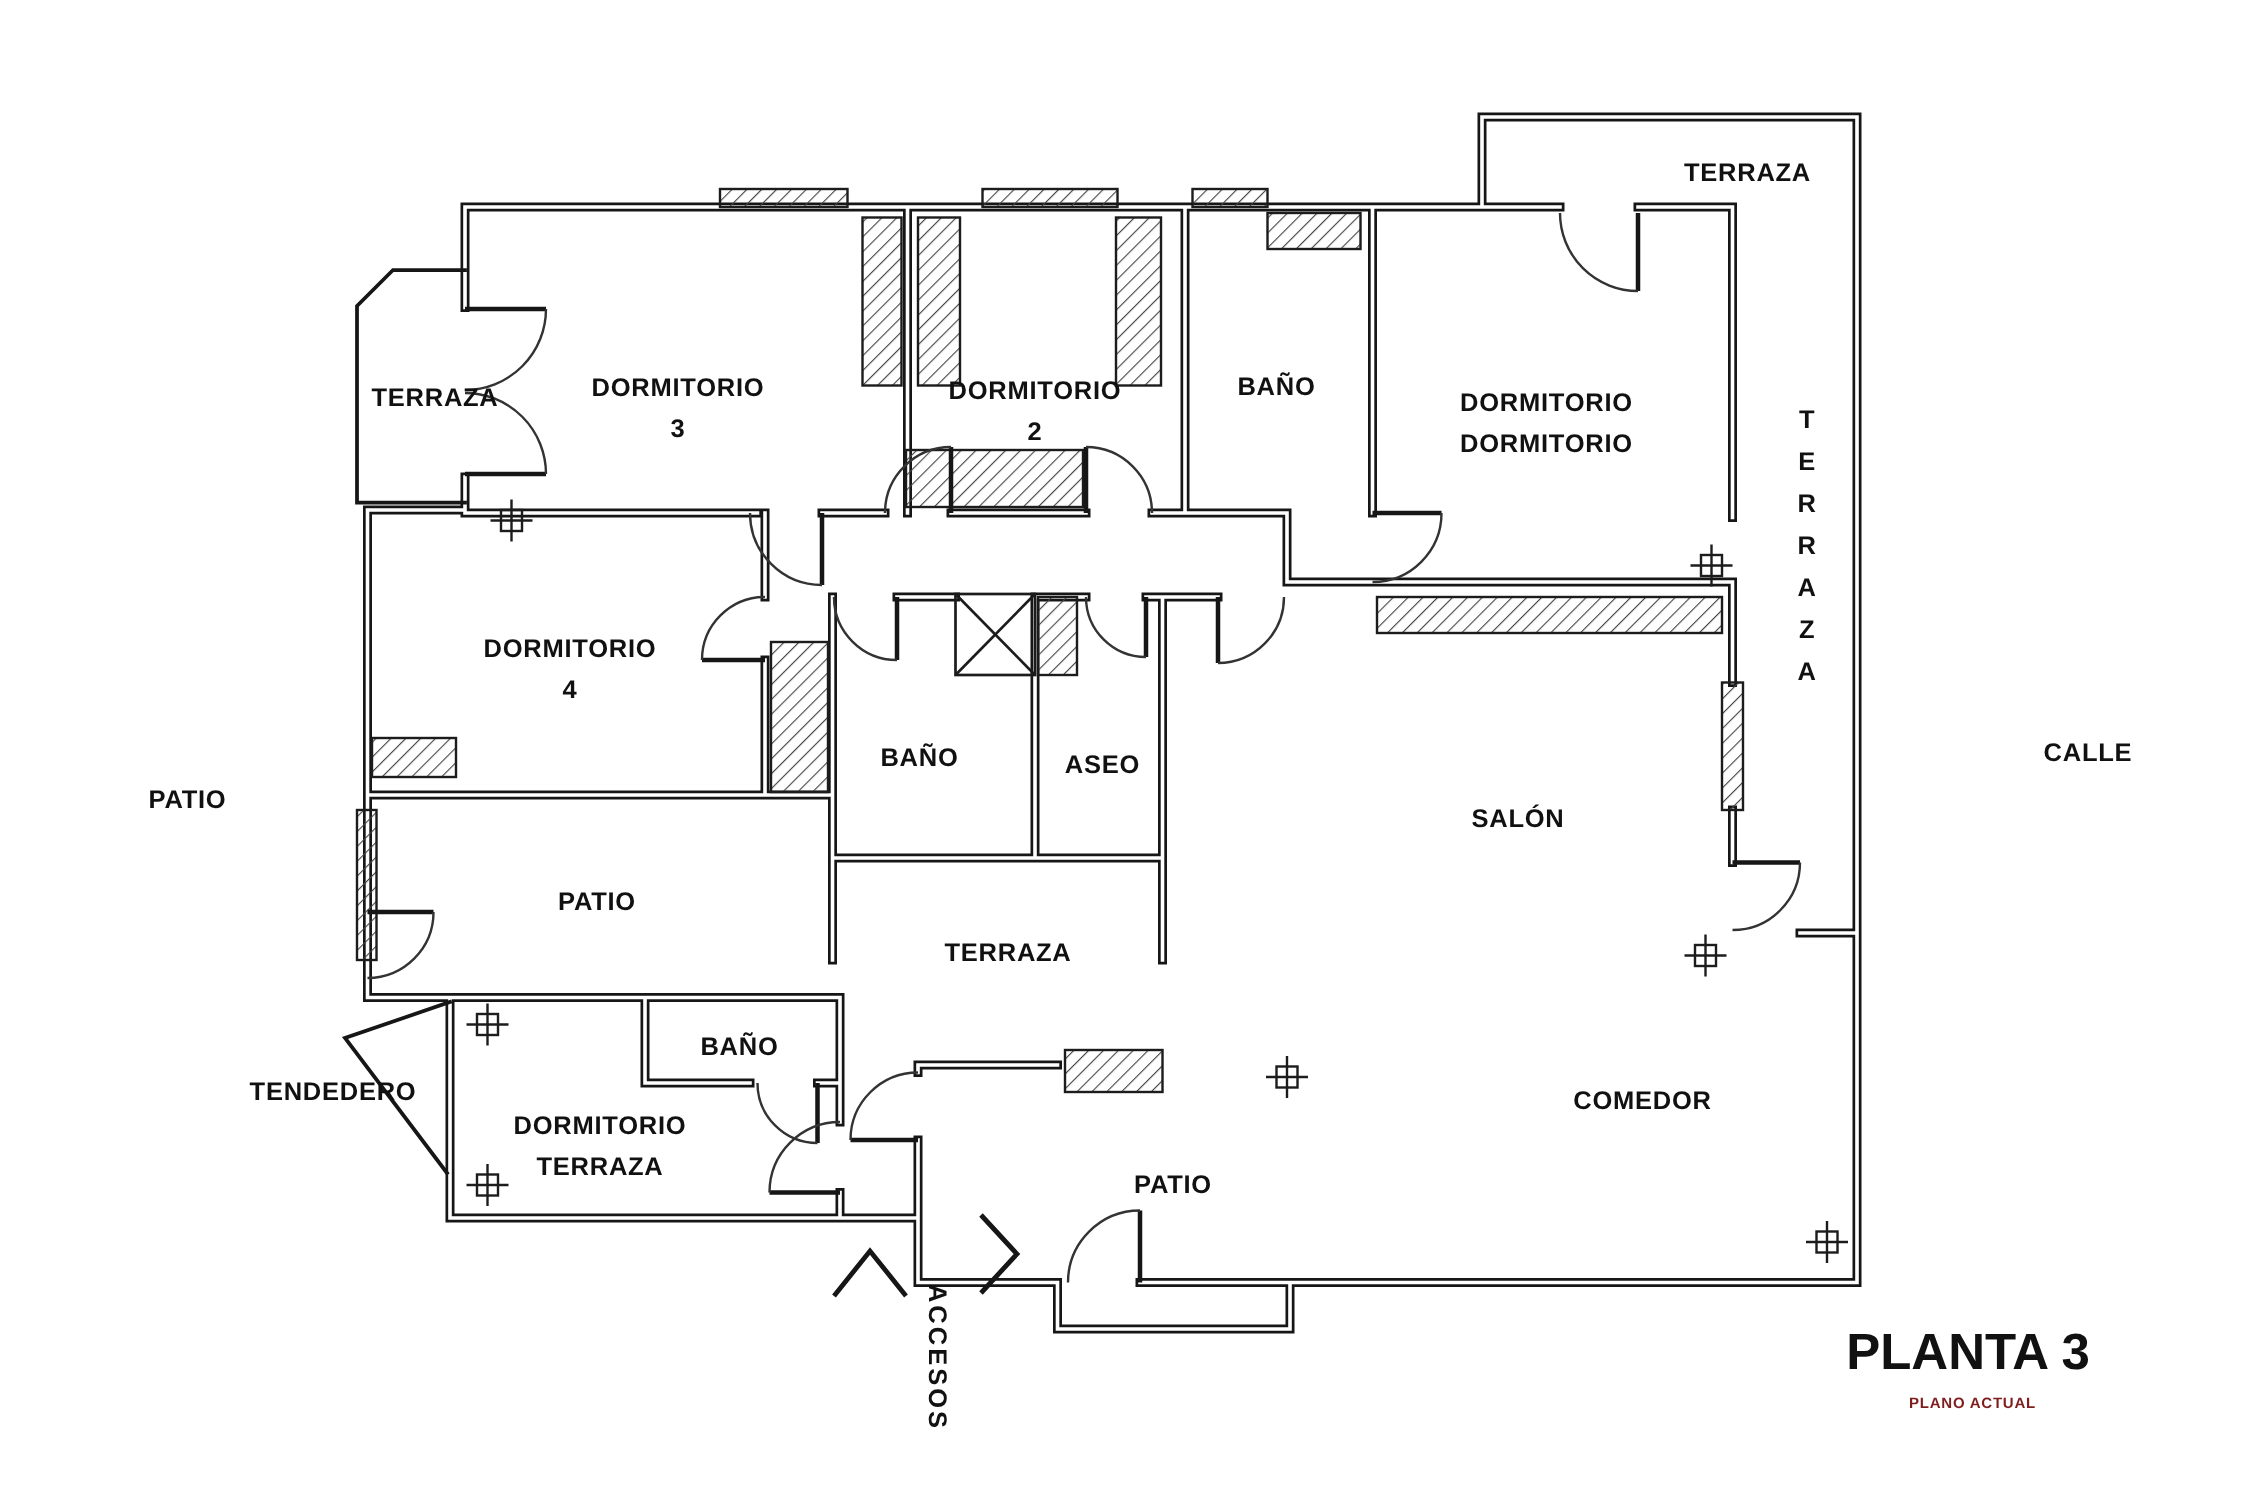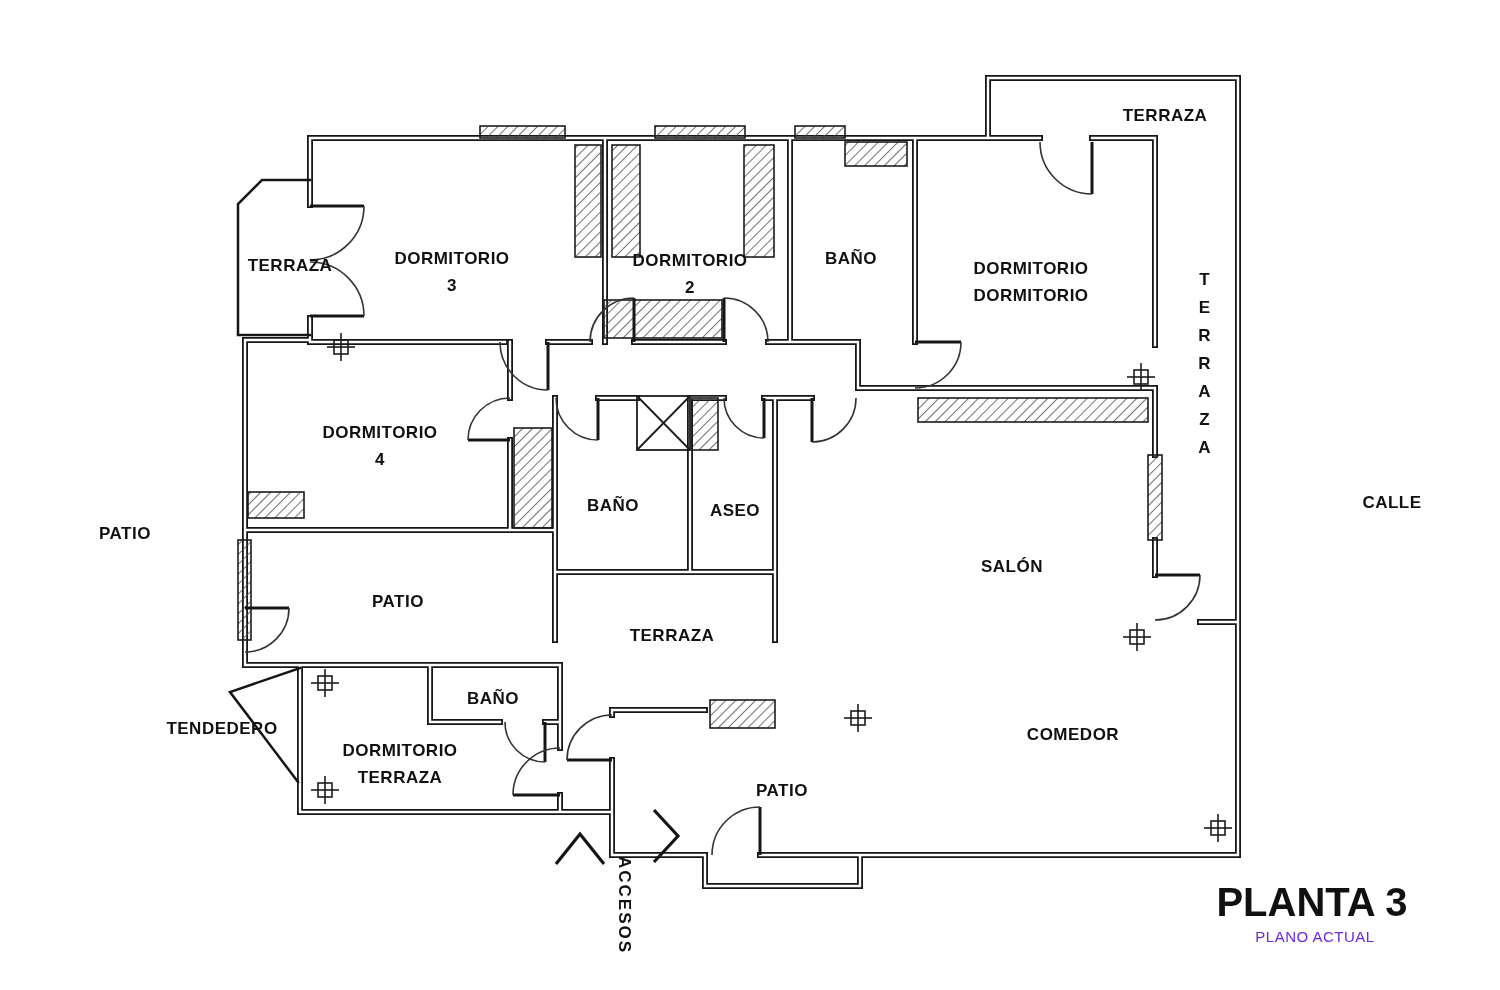--- a/index.html
+++ b/index.html
@@ -6,24 +6,24 @@
   #stage{position:relative;width:1500px;height:990px;background:#ffffff;overflow:hidden;
          font-family:"Liberation Sans","DejaVu Sans",sans-serif;}
   #plan-svg{position:absolute;left:0;top:0;}
   .room-label{position:absolute;transform:translate(-50%,-50%);text-align:center;
               font-weight:bold;font-size:17px;letter-spacing:.5px;color:#111;
               white-space:nowrap;line-height:27px;}
   .vlabel{position:absolute;transform:translate(-50%,-50%);font-weight:bold;font-size:17px;
           color:#111;writing-mode:vertical-lr;text-orientation:upright;letter-spacing:9px;}
   .vlabel-rot{position:absolute;transform:translate(-50%,-50%);font-weight:bold;font-size:17px;
           color:#111;writing-mode:vertical-rl;letter-spacing:2px;}
-  .title{position:absolute;transform:translate(-50%,-50%);font-weight:bold;font-size:40px;
+  .title{position:absolute;transform:translate(-50%,-50%);font-weight:bold;font-size:34px;
          color:#111;white-space:nowrap;}
-  .subtitle{position:absolute;transform:translate(-50%,-50%);font-weight:normal;font-size:15px;
-         color:#6d28d9;white-space:nowrap;letter-spacing:.5px;}
+  .subtitle{position:absolute;transform:translate(-50%,-50%);font-weight:bold;font-size:10px;
+         color:#7f1d1d;white-space:nowrap;letter-spacing:.5px;}
   .wall-outer{stroke:#161616;stroke-width:6;fill:none;stroke-linecap:square;}
   .wall-inner{stroke:#ffffff;stroke-width:2.4;fill:none;stroke-linecap:square;}
   .thinline{stroke:#161616;stroke-width:2.5;fill:none;stroke-linecap:square;}
   .arc{stroke:#333;stroke-width:1.6;fill:none;}
   .leaf{stroke:#161616;stroke-width:3;fill:none;}
   .hatchbox{fill:url(#hatch);stroke:#1c1c1c;stroke-width:1.6;}
   .xbox{fill:none;stroke:#1c1c1c;stroke-width:1.8;}
   .colmark{stroke:#1c1c1c;stroke-width:1.6;fill:none;}
   .chevron{stroke:#161616;stroke-width:3.2;fill:none;}
 </style>
@@ -178,30 +178,30 @@
   <div class="room-label" style="left:1031px;top:282px;">
     <div>DORMITORIO</div>
     <div>DORMITORIO</div>
   </div>
   <div class="room-label" style="left:380px;top:446px;">
     <div>DORMITORIO</div>
     <div>4</div>
   </div>
   <div class="room-label" style="left:613px;top:505px;">BAÑO</div>
   <div class="room-label" style="left:735px;top:510px;">ASEO</div>
-  <div class="room-label" style="left:1012px;top:546px;margin-top:20px;">SALÓN</div>
+  <div class="room-label" style="left:1012px;top:546px;">SALÓN</div>
   <div class="room-label" style="left:398px;top:601px;">PATIO</div>
   <div class="room-label" style="left:672px;top:635px;">TERRAZA</div>
   <div class="room-label" style="left:493px;top:698px;">BAÑO</div>
   <div class="room-label" style="left:400px;top:764px;">
     <div>DORMITORIO</div>
     <div>TERRAZA</div>
   </div>
   <div class="room-label" style="left:782px;top:790px;">PATIO</div>
-  <div class="room-label" style="left:1073px;top:734px;">COMEDOR</div>
+  <div class="room-label" style="left:1095px;top:734px;">COMEDOR</div>
 
   <div class="room-label" style="left:125px;top:494px;margin-top:39px;">PATIO</div>
   <div class="room-label" style="left:1392px;top:502px;">CALLE</div>
   <div class="room-label" style="left:222px;top:728px;">TENDEDERO</div>
   <div class="vlabel-rot" style="left:624px;top:905px;">ACCESOS</div>
 
   <div class="title" style="left:1312px;top:902px;">PLANTA 3</div>
   <div class="subtitle" style="left:1315px;top:936px;">PLANO ACTUAL</div>
 
 </div>

